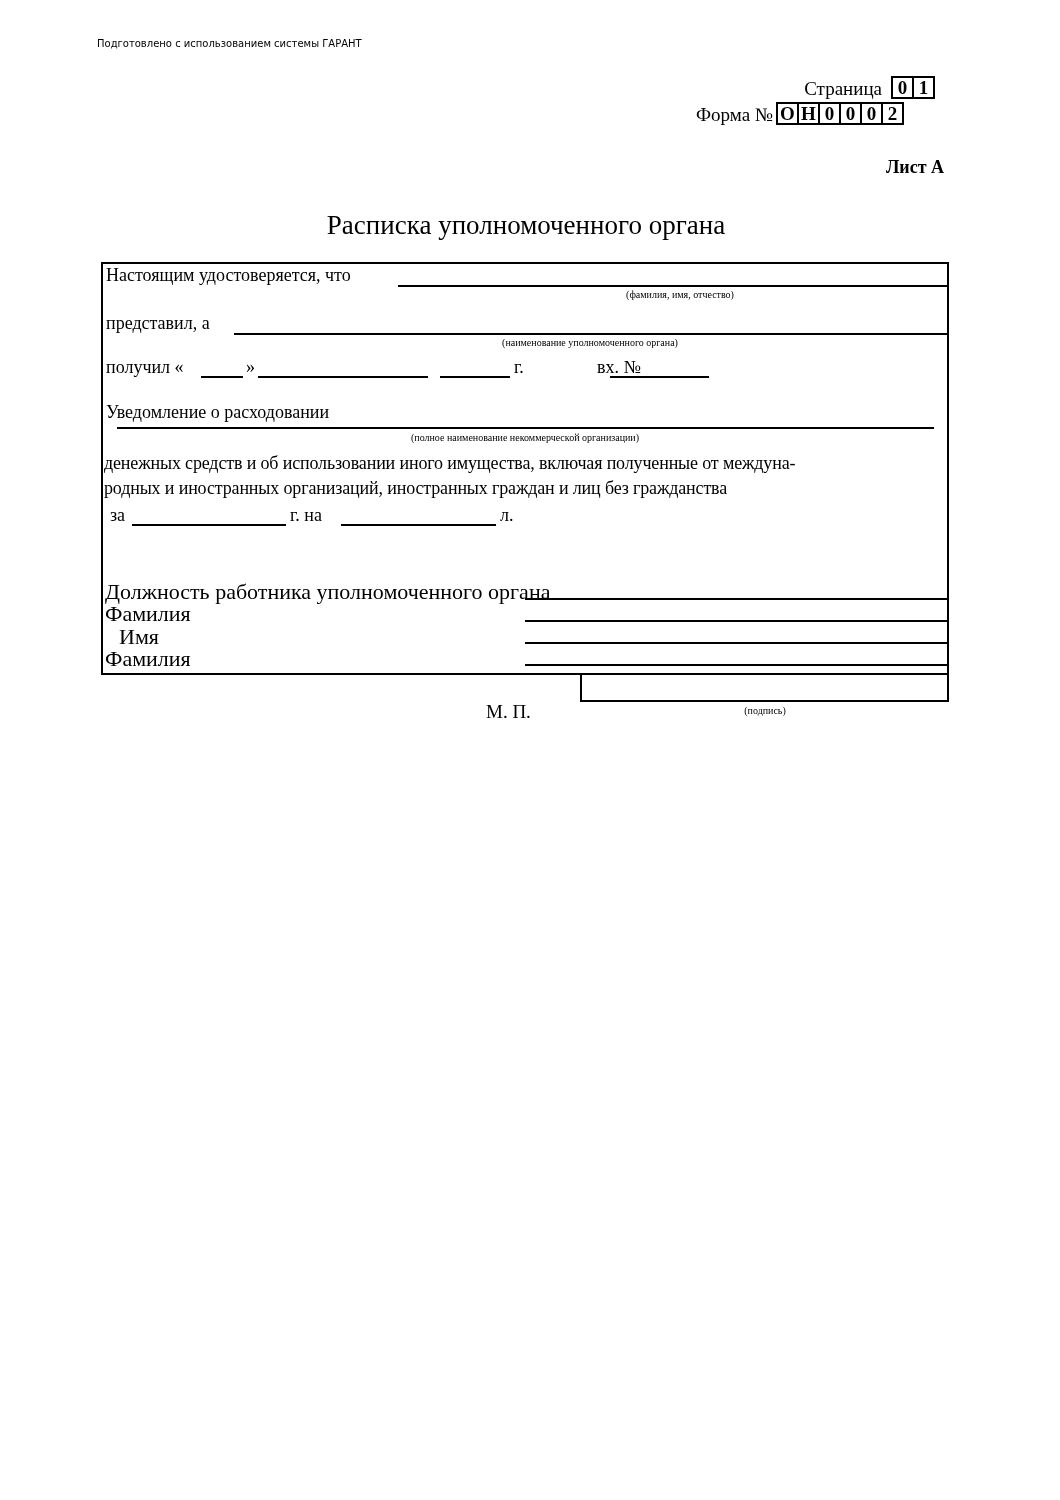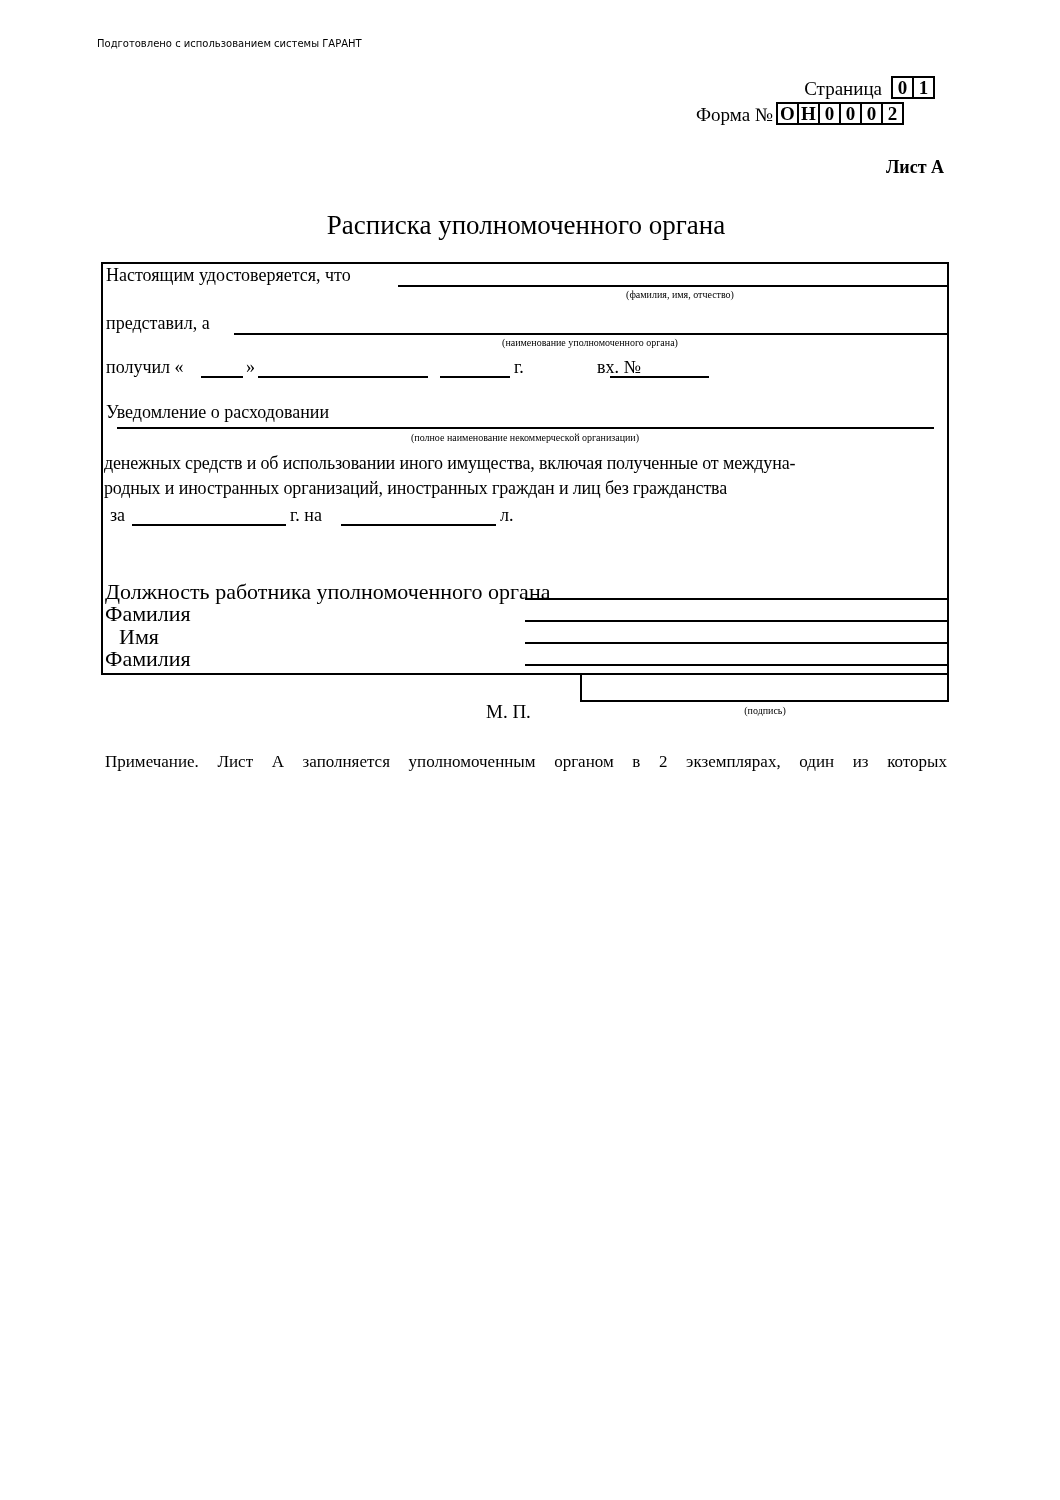--- a/index.html
+++ b/index.html
@@ -90,14 +90,13 @@
 <div class="abs n" style="left:119px; top:624px;">Имя</div>
 <div class="hline" style="left:525px; top:642px; width:424px;"></div>
 <div class="abs n" style="left:105px; top:646px;">Фамилия</div>
 <div class="hline" style="left:525px; top:664px; width:424px;"></div>
 
 <div class="abs sigbox"></div>
 <div class="abs cap" style="left:700px; top:705px; width:130px;">(подпись)</div>
 <div class="abs mp">М. П.</div>
 
 <div class="abs note">
-  <div class="note-line1">Примечание. Лист А заполняется уполномоченным органом в 2 экземплярах, один из которых</div>
 </div>
 
 </body></html>

